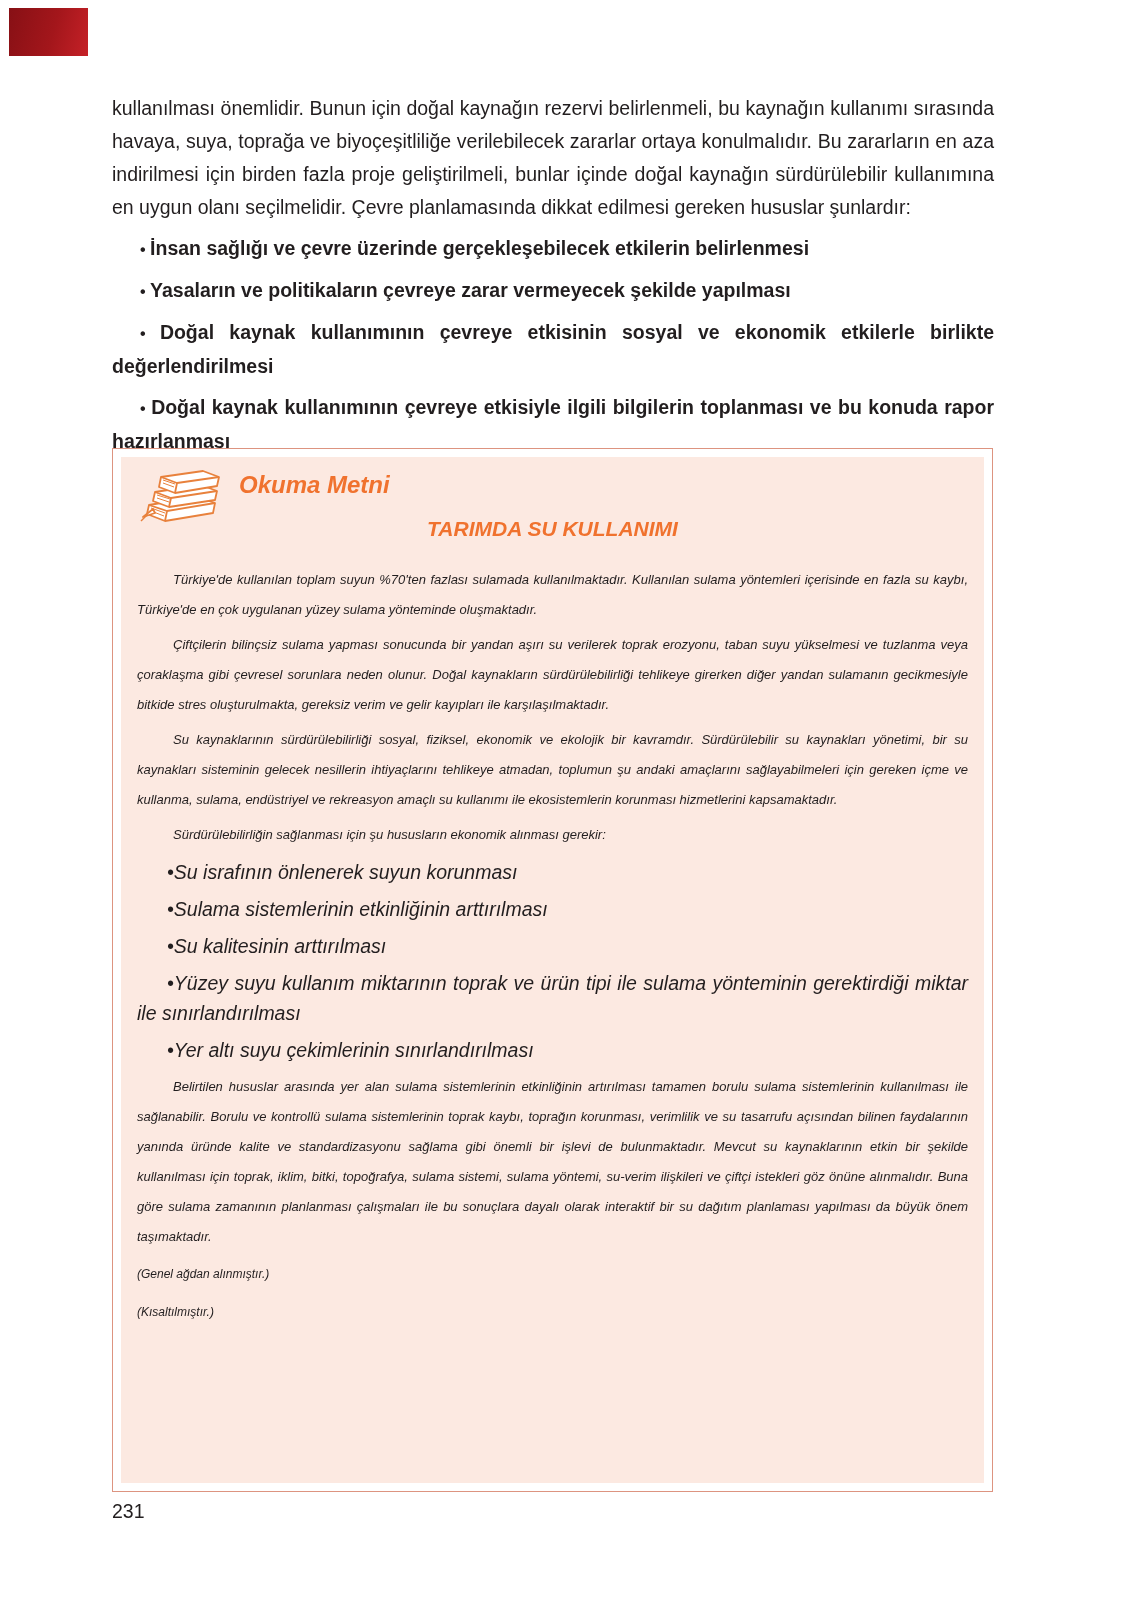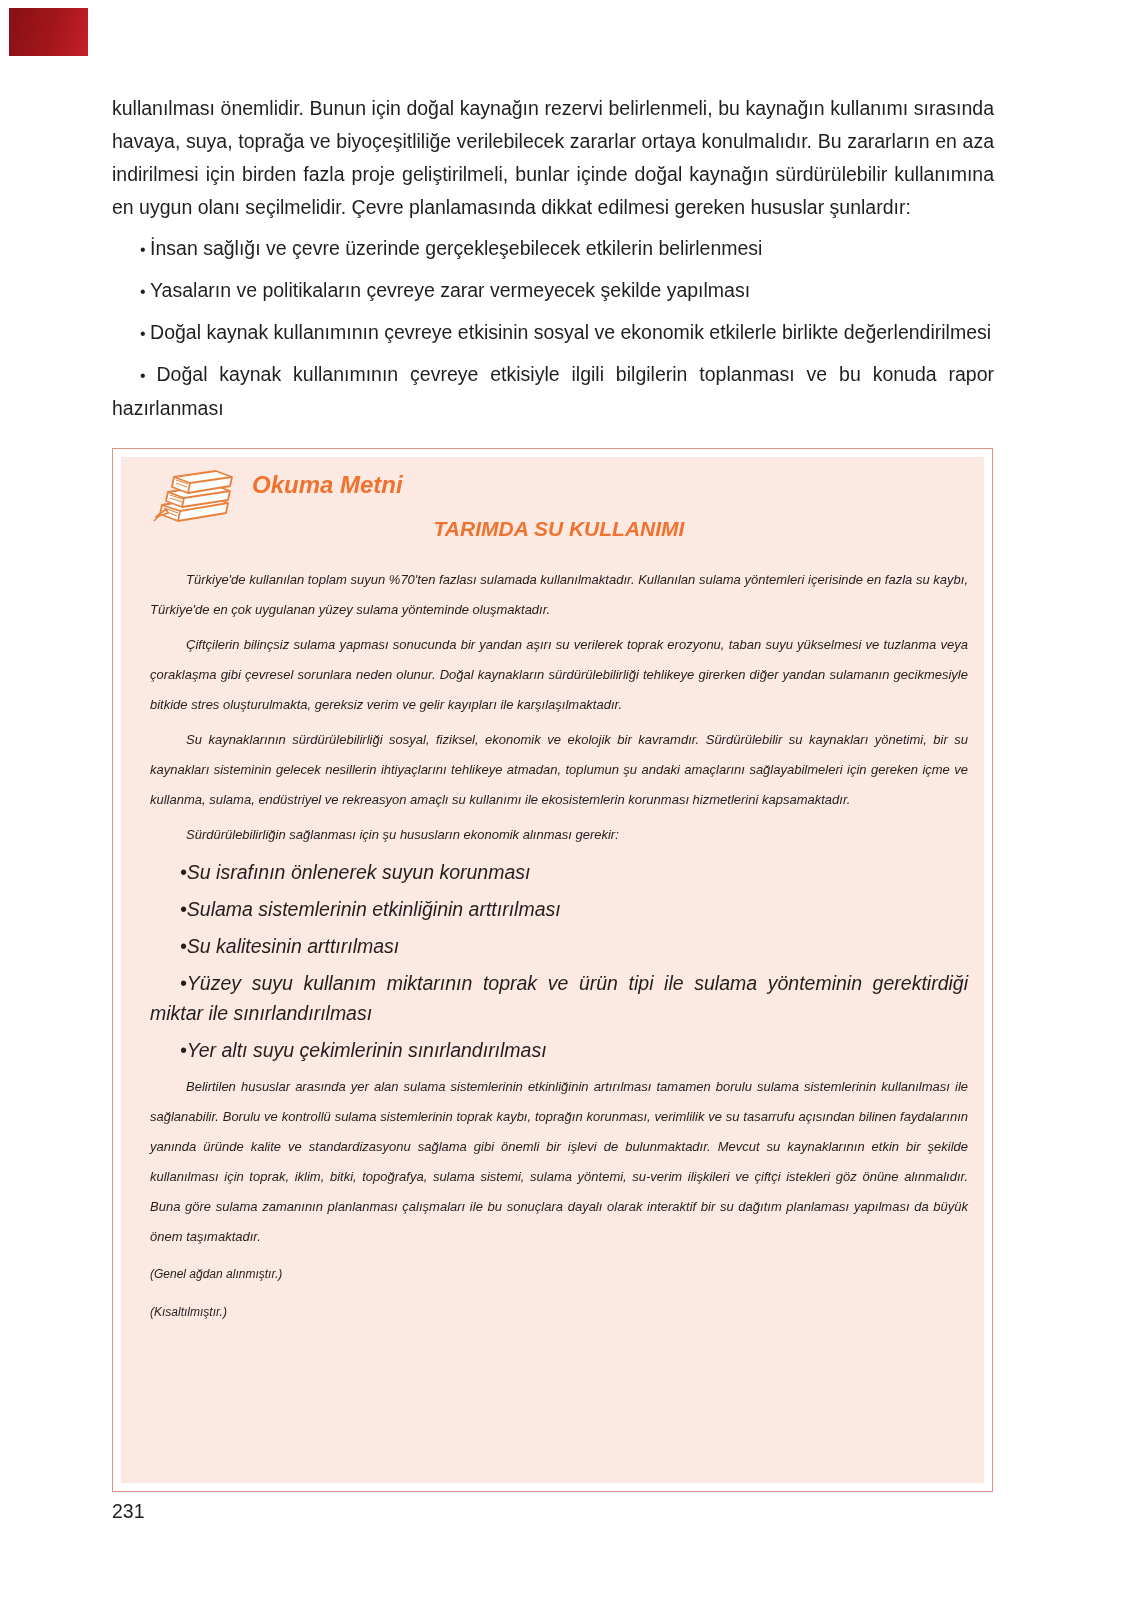--- a/index.html
+++ b/index.html
@@ -21,32 +21,33 @@
   
   .intro{
     position:absolute;left:112px;top:92px;width:882px;
   }
   .body-par{
     margin:0;font-size:19.5px;line-height:33px;text-align:justify;
   }
   .body-bullet{
     margin:8px 0 0 0;font-size:19.5px;line-height:33px;text-align:justify;
     text-indent:28px;
+    font-weight:bold;
   }
   .body-bullet::before{content:"\2022 \00a0";font-size:16px;}
   
   .reading-box{
     position:absolute;left:112px;top:448px;width:881px;height:1044px;
     box-sizing:border-box;border:1px solid var(--box-border);
     padding:8px;background:#ffffff;
   }
   .box-inner{
     box-sizing:border-box;width:100%;height:100%;
     background:var(--box-bg);
-    padding:2px 16px 0 29px;
+    padding:2px 16px 0 16px;
     font-style:italic;
   }
   .box-header{position:relative;height:54px;}
   .books-icon{position:absolute;left:2px;top:2px;width:86px;height:62px;}
   .box-label{
     position:absolute;left:102px;top:12px;
     font-size:24px;font-weight:bold;color:var(--accent);
   }
   .box-title{
     margin:4px 0 24px 0;text-align:center;

